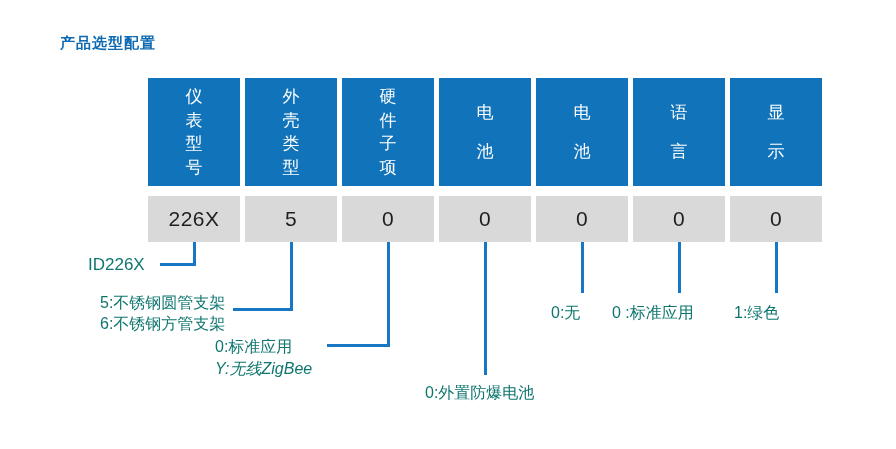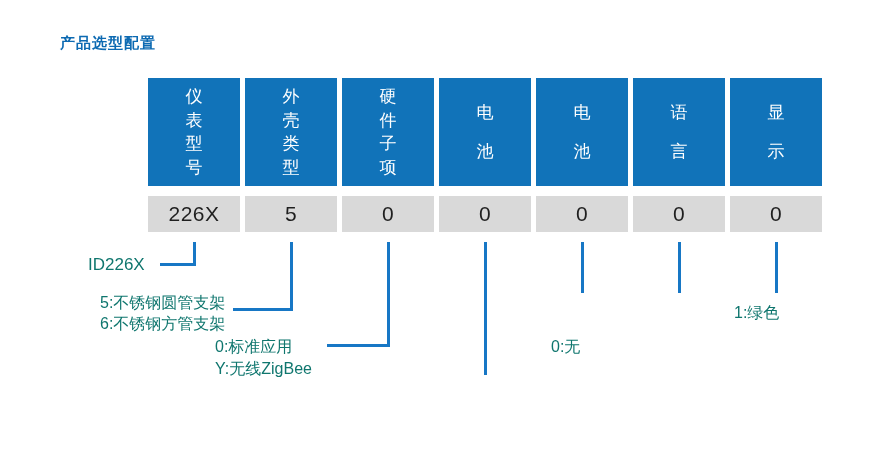--- a/index.html
+++ b/index.html
@@ -13,21 +13,21 @@
   }
   .cols { position:absolute; left:148px; top:78px; display:flex; gap:5px; }
   .col  { width:92px; display:flex; flex-direction:column; }
   .head {
     height:108px; background:#1173b9; color:#ffffff;
     display:flex; flex-direction:column; justify-content:space-evenly; align-items:center;
     font-size:17px; line-height:1; padding:4px 0; box-sizing:border-box;
   }
   .head span { display:block; }
   .val {
-    height:36px; margin-top:10px; background:#d9d9d9; color:#1f1f1f;
+    height:46px; margin-top:10px; background:#d9d9d9; color:#1f1f1f;
     display:flex; align-items:center; justify-content:center;
     font-size:21px; letter-spacing:0.5px;
   }
   .vline { position:absolute; width:3px; background:#1777c5; }
   .hline { position:absolute; height:3px; background:#1777c5; }
   .note  { position:absolute; color:#0f766e; font-size:16px; line-height:21px; white-space:nowrap; }
 </style>
 </head>
 <body>
 
@@ -109,22 +109,24 @@
 
   <div class="note" style="left:88px; top:254px; font-size:17px;">ID226X</div>
 
   <div class="note" style="left:100px; top:292px;text-align:right;">
     <div>5:不锈钢圆管支架</div>
     <div>6:不锈钢方管支架</div>
   </div>
 
   <div class="note" style="left:215px; top:336px;">
     <div>0:标准应用</div>
-    <div style="margin-top:1px;">Y:无线ZigBee</div>
+    <div style="margin-top:1px;font-style:italic;">Y:无线ZigBee</div>
   </div>
 
+  <div class="note" style="left:425px; top:382px;">0:外置防爆电池</div>
 
-  <div class="note" style="left:551px; top:302px;margin-top:34px;">0:无</div>
+  <div class="note" style="left:551px; top:302px;">0:无</div>
 
+  <div class="note" style="left:612px; top:302px;">0 :标准应用</div>
 
   <div class="note" style="left:734px; top:302px;">1:绿色</div>
 
 </div>
 
 </body></html>

